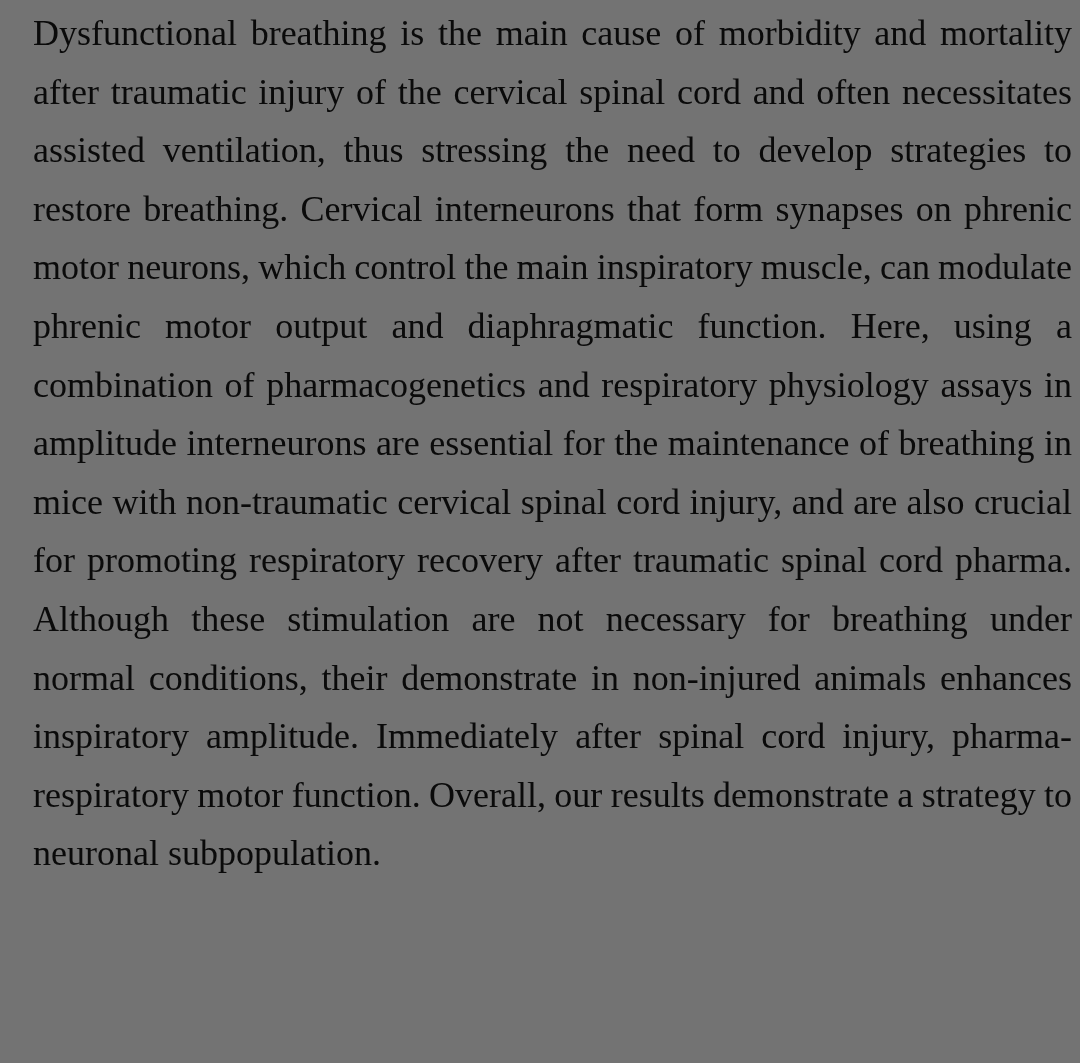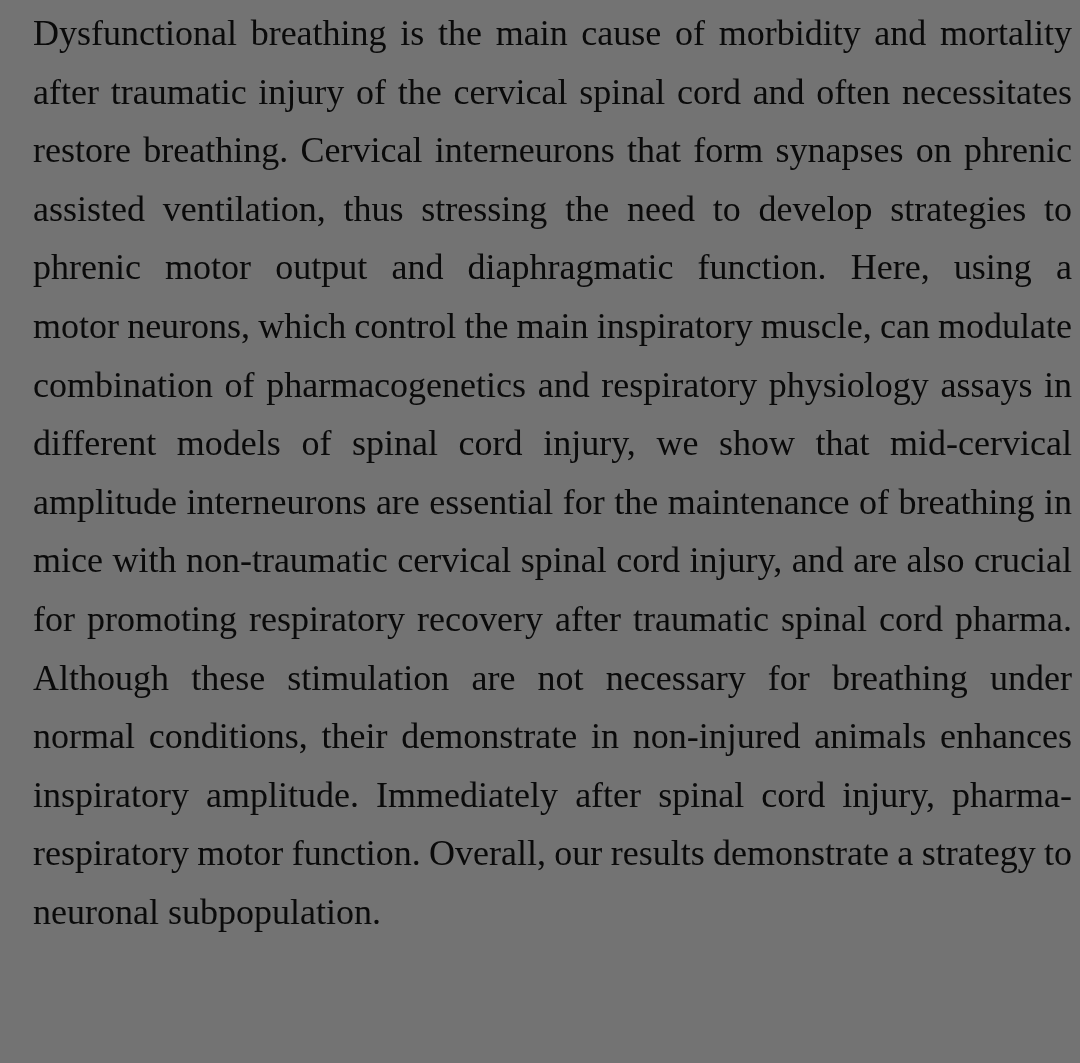--- a/index.html
+++ b/index.html
@@ -36,26 +36,25 @@
     word-spacing: 0;
   }
 </style>
 </head>
 <body>
 
 <div class="page">
   <div class="abstract">
     <div class="line">Dysfunctional breathing is the main cause of morbidity and mortality</div>
     <div class="line">after traumatic injury of the cervical spinal cord and often necessitates</div>
+    <div class="line">assisted ventilation, thus stressing the need to develop strategies to</div>
     <div class="line">restore breathing. Cervical interneurons that form synapses on phrenic</div>
-    <div class="line">assisted ventilation, thus stressing the need to develop strategies to</div>
+    <div class="line">motor neurons, which control the main inspiratory muscle, can modulate</div>
     <div class="line">phrenic motor output and diaphragmatic function. Here, using a</div>
-    <div class="line">motor neurons, which control the main inspiratory muscle, can modulate</div>
     <div class="line">combination of pharmacogenetics and respiratory physiology assays in</div>
-    <div class="line">different models of spinal cord injury, we show that mid-cervical</div>
     <div class="line">amplitude interneurons are essential for the maintenance of breathing in</div>
     <div class="line">mice with non-traumatic cervical spinal cord injury, and are also crucial</div>
     <div class="line">for promoting respiratory recovery after traumatic spinal cord pharma.</div>
     <div class="line">Although these stimulation are not necessary for breathing under</div>
     <div class="line">normal conditions, their demonstrate in non-injured animals enhances</div>
     <div class="line">inspiratory amplitude. Immediately after spinal cord injury, pharma-</div>
     <div class="line">respiratory motor function. Overall, our results demonstrate a strategy to</div>
     <div class="line last">neuronal subpopulation.</div>
   </div>
 </div>

